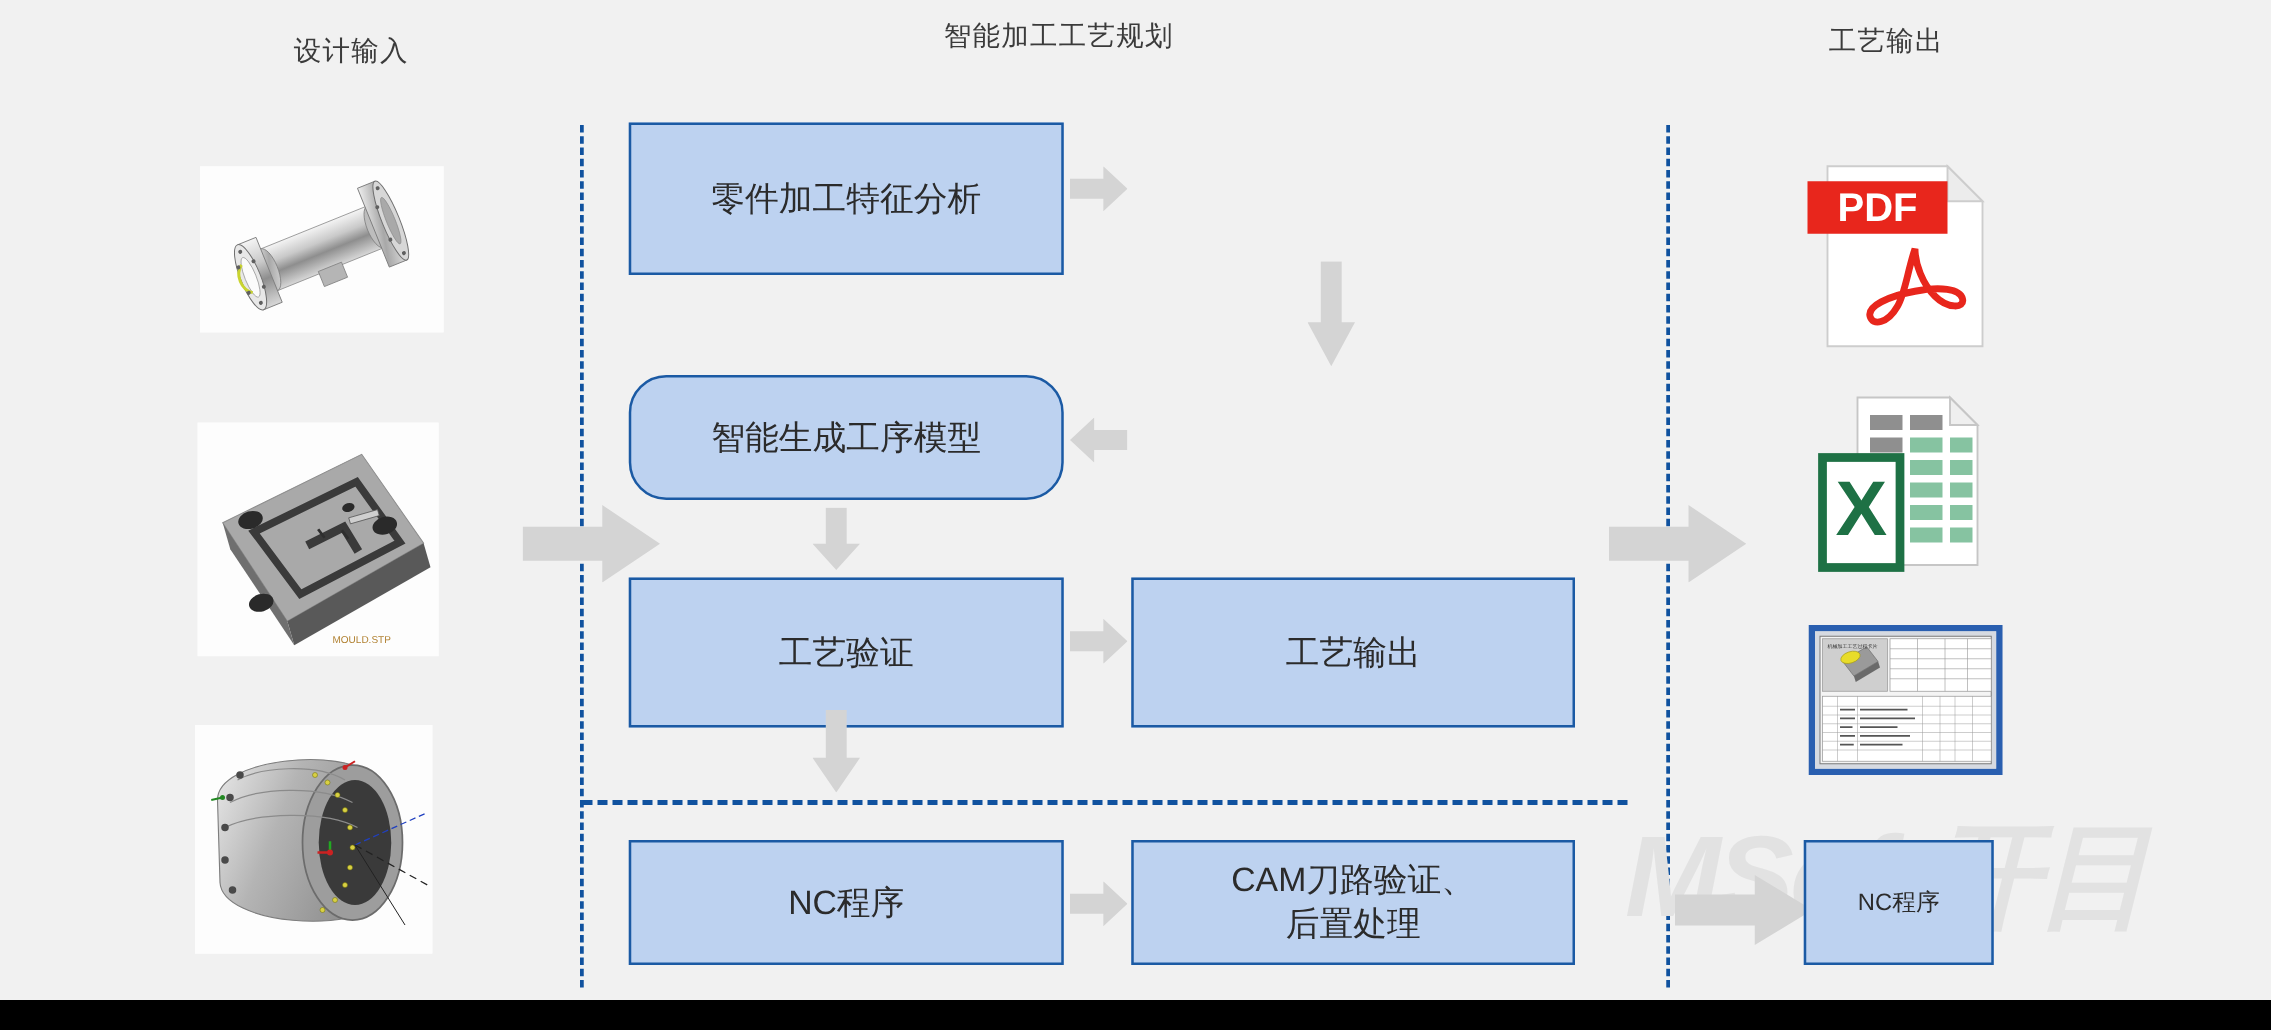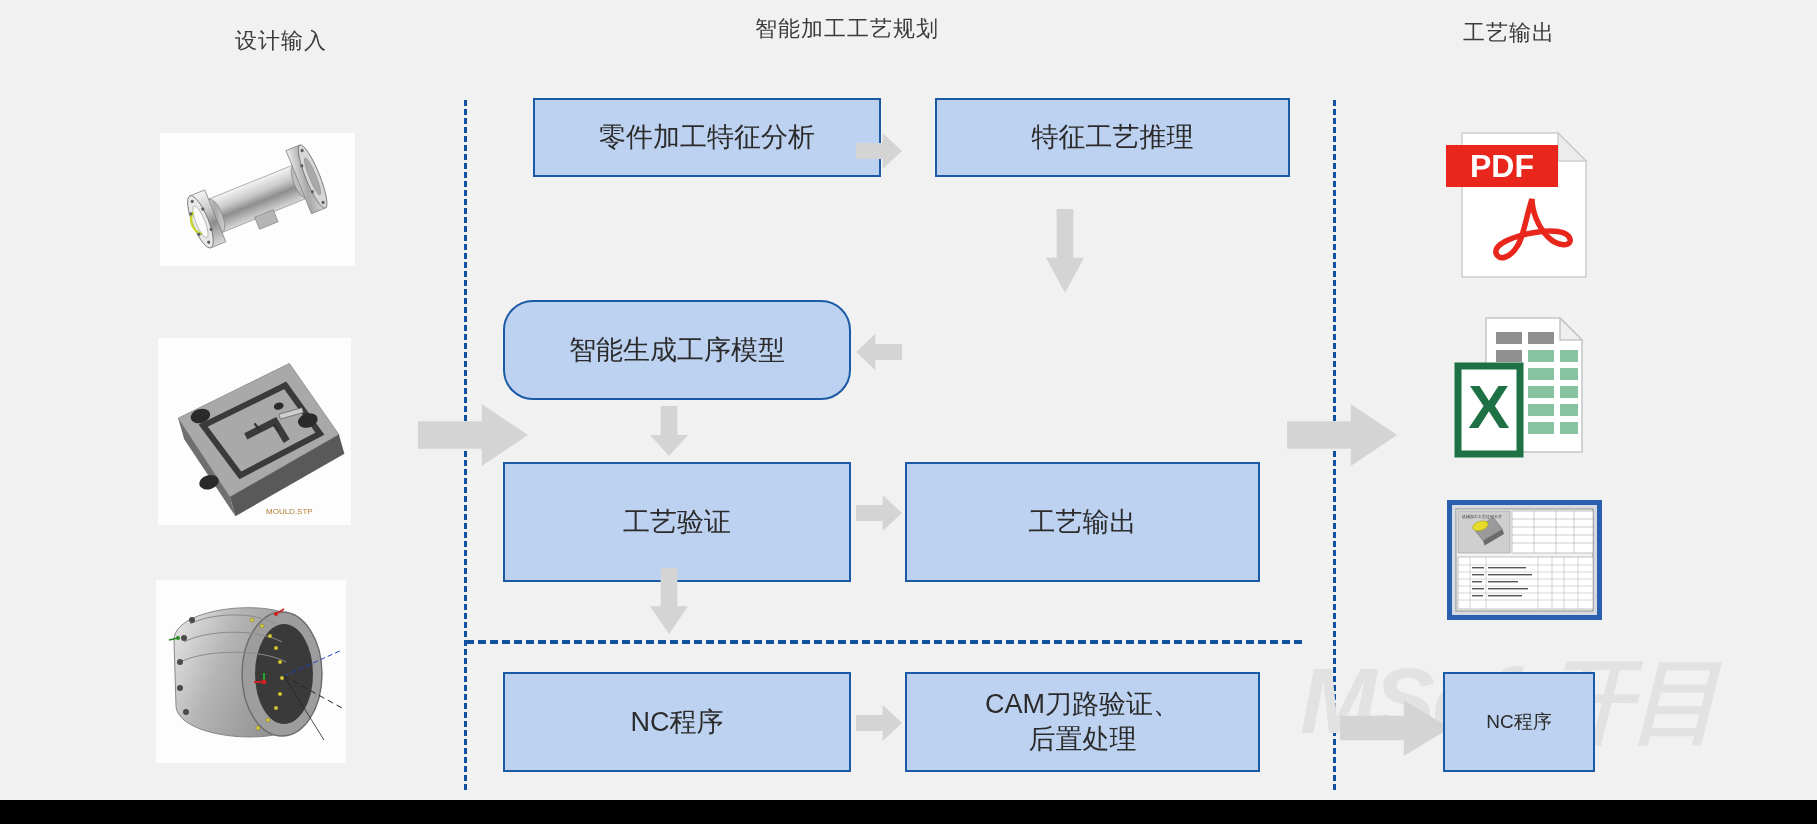--- a/index.html
+++ b/index.html
@@ -63,21 +63,21 @@
     align-items: center;
     justify-content: center;
     text-align: center;
     color: #2b2b2b;
     font-size: 27px;
     line-height: 1.28;
     white-space: pre-line;
   }
   .pbox.col-a { left: 503px; width: 348px; }
   .pbox.col-b { left: 905px; width: 355px; }
-  .r1 { top: 98px;  height: 79px; margin-left: 30px; }
+  .r1 { top: 98px;  height: 122px; }
   .r2 { top: 300px; height: 100px; border-radius: 30px; }
   .r3 { top: 462px; height: 120px; }
   .r4 { top: 672px; height: 100px; }
 
   #box-nc {
     position: absolute;
     left: 1443px;
     top: 672px;
     width: 152px;
     height: 100px;
@@ -286,21 +286,20 @@
         <circle cx="22" cy="58" r="2" fill="#228822"></circle>
       </g>
       <g>
         <path d="M120 34 l8 -5" stroke="#cc2222" stroke-width="1.6"></path>
         <circle cx="120" cy="34" r="2" fill="#cc2222"></circle>
       </g>
     </svg>
   </div>
 
   <div class="pbox col-a r1">零件加工特征分析</div>
-  <div class="pbox col-b r1">特征工艺推理</div>
 
   <div class="pbox col-a r2">智能生成工序模型</div>
 
   <div class="pbox col-a r3">工艺验证</div>
   <div class="pbox col-b r3">工艺输出</div>
 
   <div class="pbox col-a r4">NC程序</div>
   <div class="pbox col-b r4">CAM刀路验证、
 后置处理</div>
 

